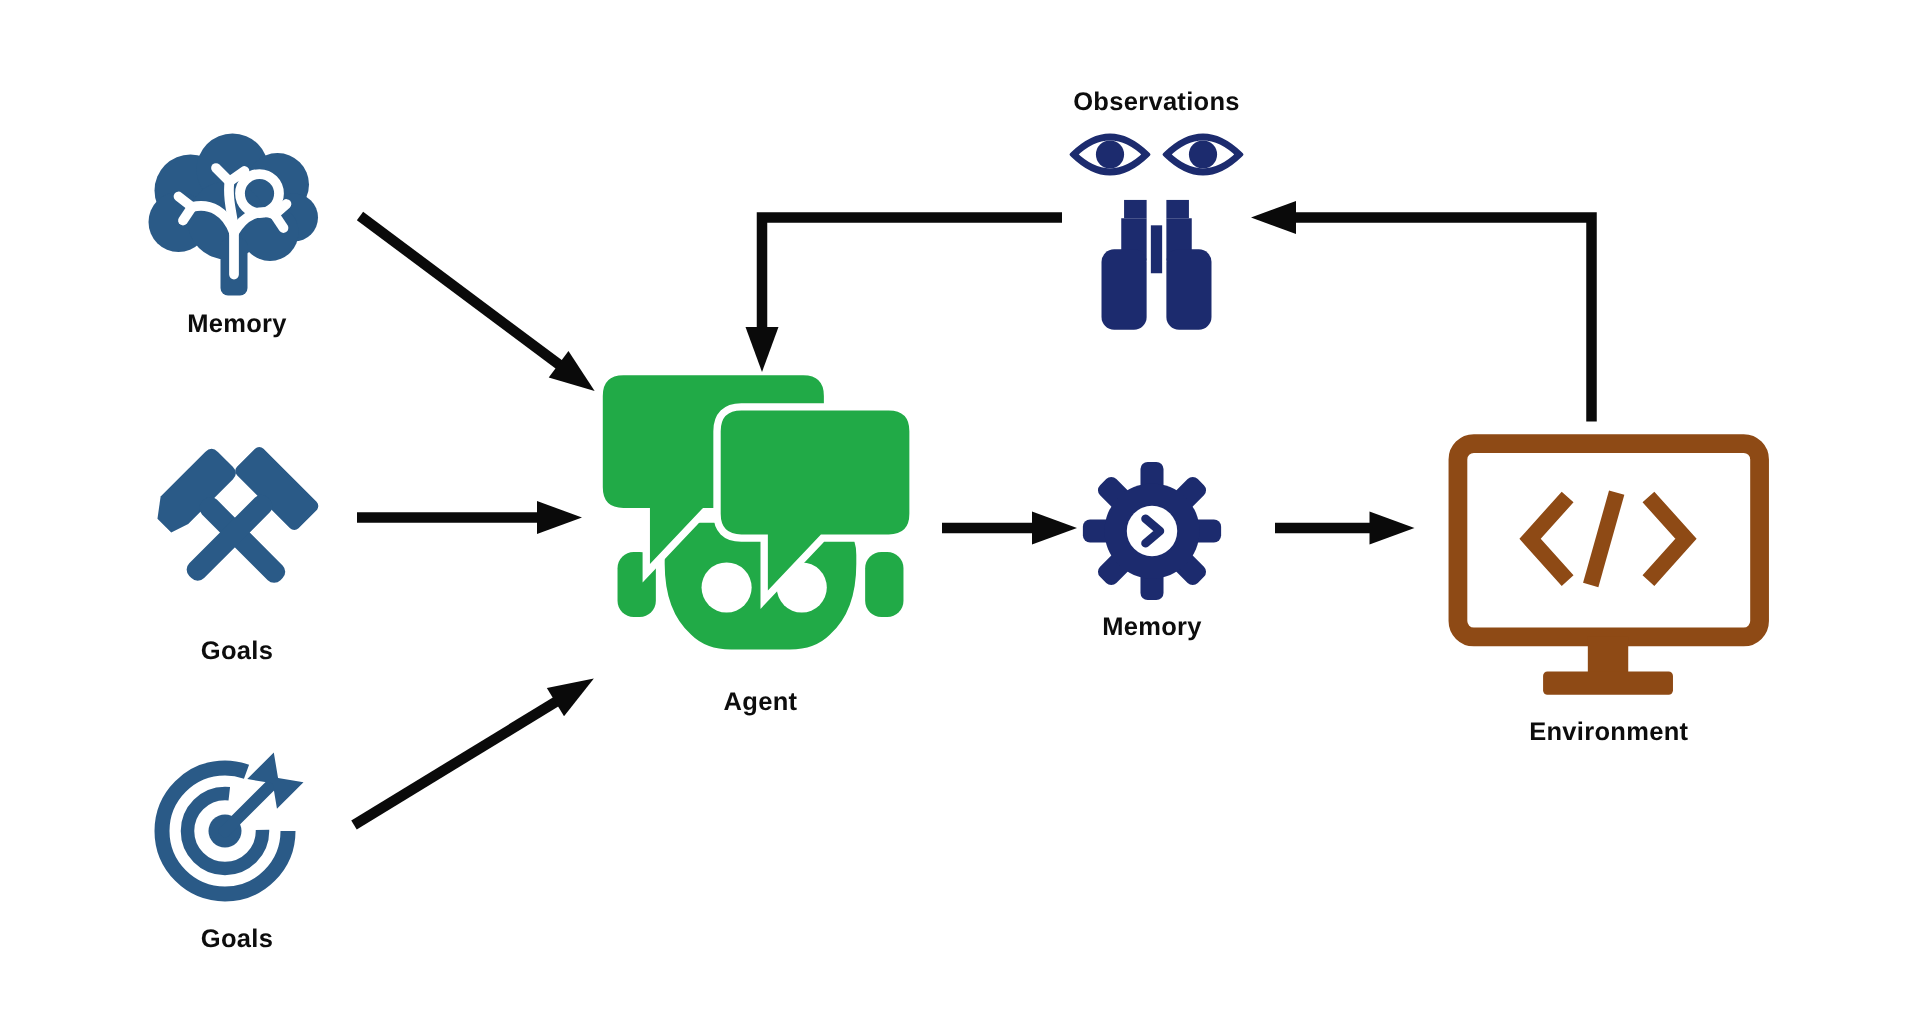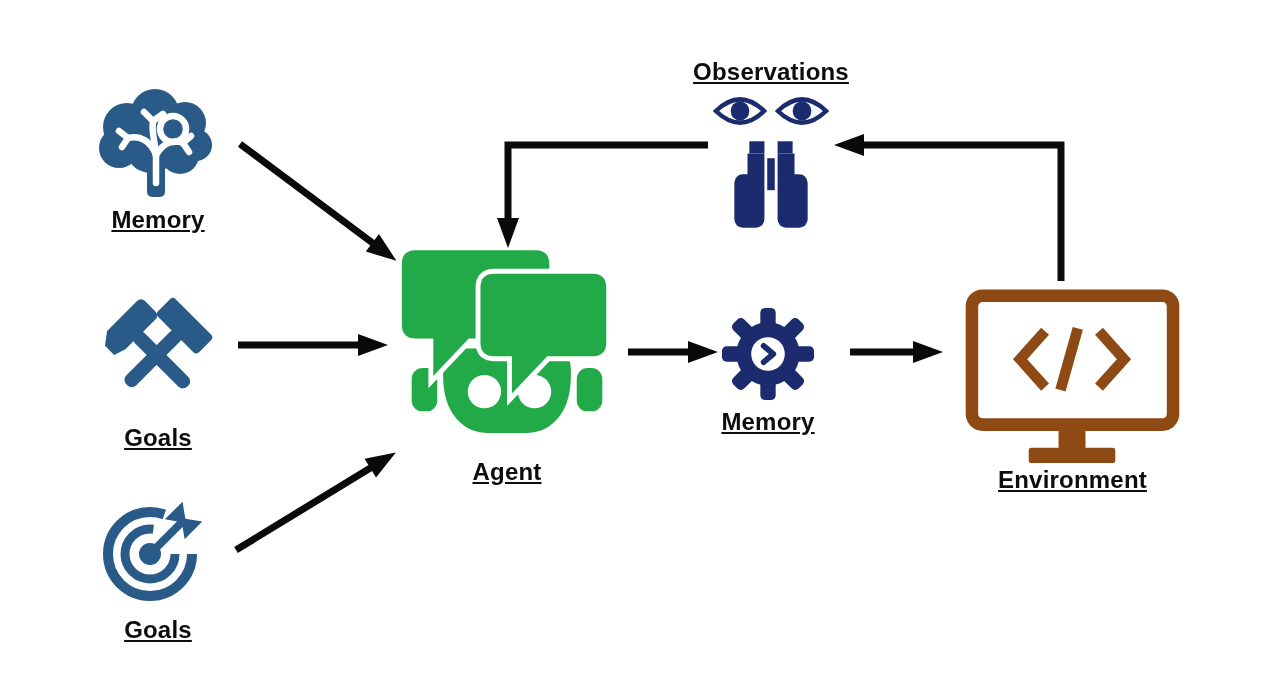--- a/index.html
+++ b/index.html
@@ -9,35 +9,35 @@
     --brown:#8E4A15;
     --arrow:#0A0A0A;
     --label:#0D0D0D;
     --bg:#FFFFFF;
   }
   *{box-sizing:border-box;margin:0;padding:0;}
   html,body{width:1280px;height:686px;background:var(--bg);overflow:hidden;}
   body{position:relative;font-family:"Liberation Sans",sans-serif;}
   .canvas{position:absolute;inset:0;}
   .node{position:absolute;display:flex;flex-direction:column;align-items:center;}
-  .node-label{font-size:24px;font-weight:700;color:var(--label);letter-spacing:.2px;white-space:nowrap;text-decoration:underline;}
+  .node-label{font-size:17px;font-weight:700;color:var(--label);letter-spacing:.2px;white-space:nowrap;}
   .icon-svg{display:block;}
   .eyes-row{display:flex;gap:8px;align-items:center;justify-content:center;}
   #edge-layer{position:absolute;left:0;top:0;pointer-events:none;}
   .edge{stroke:var(--arrow);stroke-width:7;fill:none;stroke-linejoin:miter;}
   
   #node-memory{left:73px;top:85px;width:170px;}
   #node-tools{left:73px;top:294px;width:170px;}
   #node-goals{left:73px;top:492px;width:170px;}
   #node-agent{left:393px;top:248px;width:228px;gap:12px;}
   #node-actions{left:700px;top:306px;width:136px;}
   #node-environment{left:955px;top:288px;width:235px;}
   #node-observations{left:698px;top:58px;width:146px;}
   .lbl-gap{margin-top:6px;}
-  .lbl-gap-lg{margin-top:0;}
+  .lbl-gap-lg{margin-top:12px;}
 </style>
 </head>
 <body>
 
 <div class="canvas">
 
   <svg id="edge-layer" width="1280" height="686" viewBox="0 0 1280 686">
     <defs>
       <marker id="ah" markerUnits="userSpaceOnUse" markerWidth="34" markerHeight="28" refX="3" refY="13" orient="auto">
         <path d="M1,2 L31,13 L1,24 Z" fill="var(--arrow,#0A0A0A)"></path>

